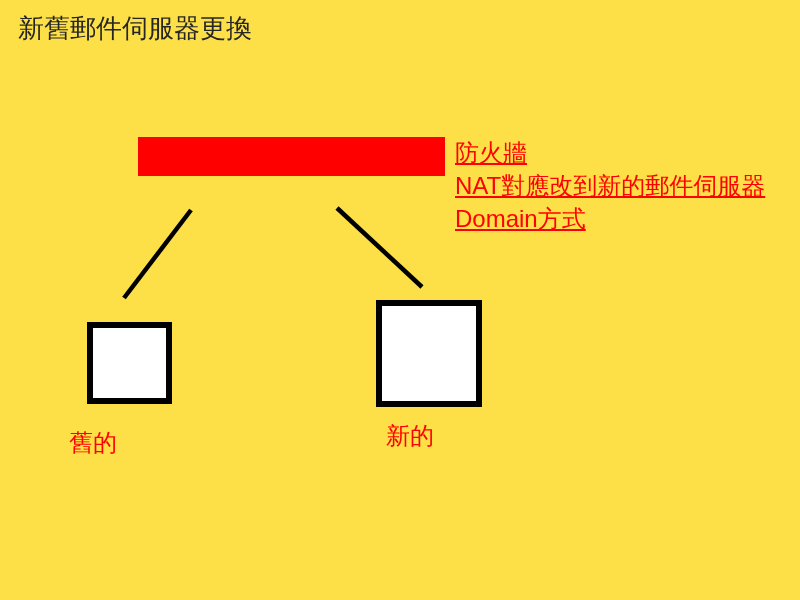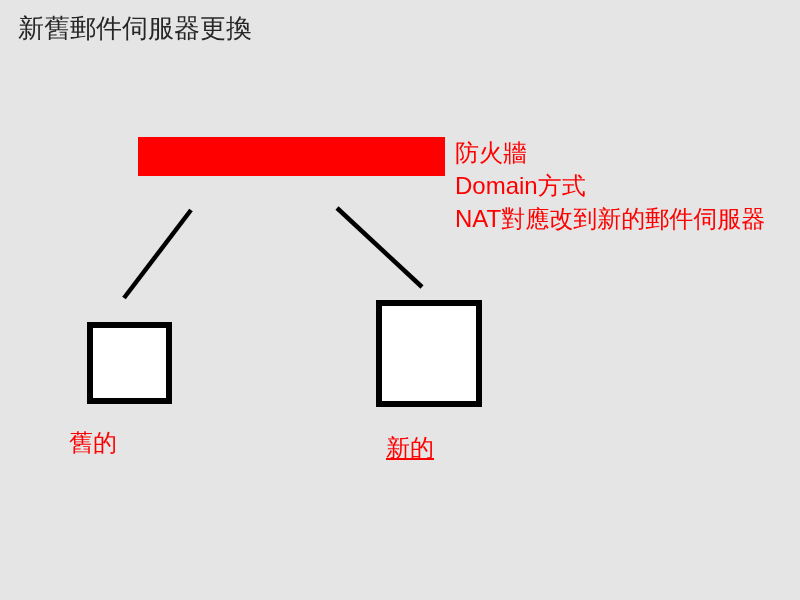--- a/index.html
+++ b/index.html
@@ -4,21 +4,21 @@
 <style>
   html, body {
     margin: 0;
     padding: 0;
     background: #ffffff;
   }
   .canvas {
     position: relative;
     width: 800px;
     height: 600px;
-    background: #e5e5e5;
+    background: #fde047;
     overflow: hidden;
     font-family: "Liberation Sans", sans-serif;
   }
   .title {
     position: absolute;
     left: 18px;
     top: 13px;
     font-size: 26px;
     line-height: 31px;
     color: #262626;
@@ -41,20 +41,21 @@
     pointer-events: none;
   }
   .fw-note {
     position: absolute;
     left: 455px;
     top: 136px;
     font-size: 24px;
     line-height: 33px;
     color: #ff0000;
     white-space: nowrap;
+    text-decoration: underline;
   }
   .server-box {
     position: absolute;
     box-sizing: border-box;
     border: 6px solid #000000;
     background: #ffffff;
   }
   .server-box.old {
     left: 87px;
     top: 322px;
@@ -73,42 +74,41 @@
     line-height: 33px;
     color: #ff0000;
     white-space: nowrap;
   }
   .server-label.old {
     left: 69px;
     top: 426px;
   }
   .server-label.new {
     left: 386px;
-    top: 431px;
-    text-decoration: underline;
+    top: 419px;
   }
 </style>
 </head>
 <body>
 
 <div class="canvas">
 
   <div class="title">新舊郵件伺服器更換</div>
 
   <div class="firewall-rect"></div>
 
   <svg class="connectors" viewBox="0 0 800 600" xmlns="http://www.w3.org/2000/svg">
     <line x1="191" y1="210" x2="124" y2="298" stroke="#000000" stroke-width="4.5"></line>
     <line x1="337" y1="208" x2="422" y2="287" stroke="#000000" stroke-width="4.5"></line>
   </svg>
 
   <div class="fw-note">
     <div>防火牆</div>
+    <div>NAT對應改到新的郵件伺服器</div>
     <div>Domain方式</div>
-    <div>NAT對應改到新的郵件伺服器</div>
   </div>
 
   <div class="server-box old"></div>
 
   <div class="server-box new"></div>
 
   <div class="server-label old">
     <div>舊的</div>
   </div>
 

